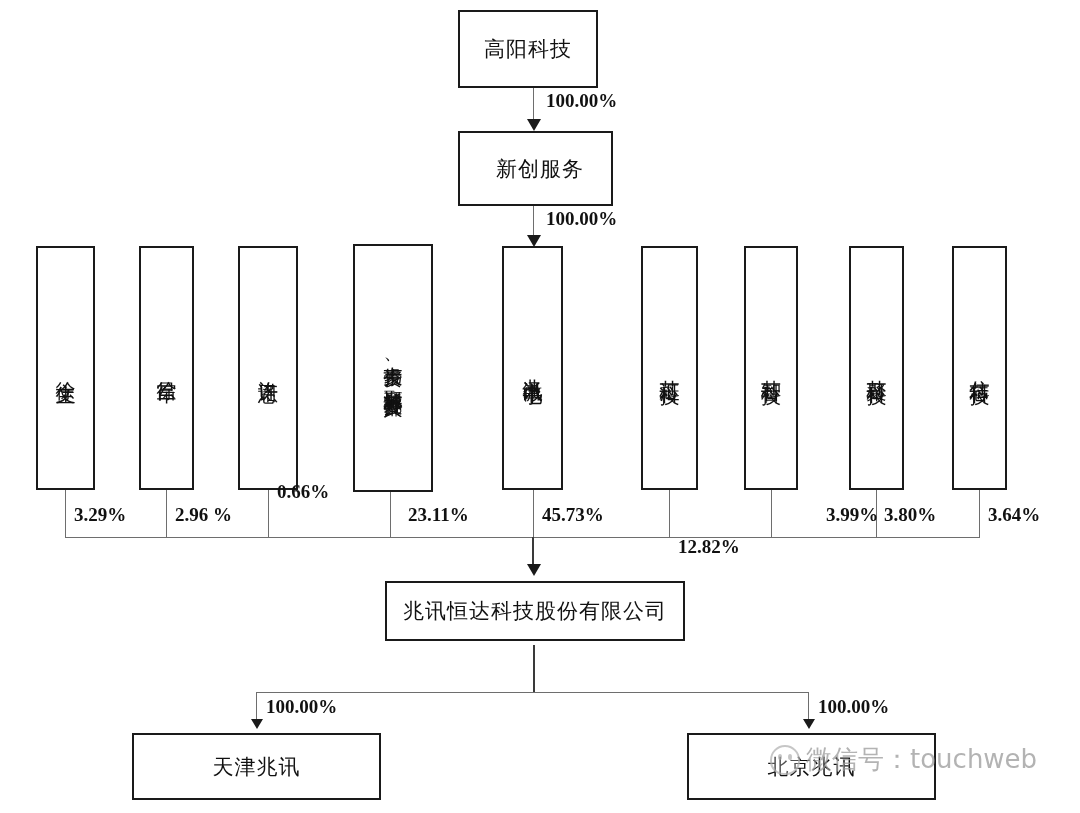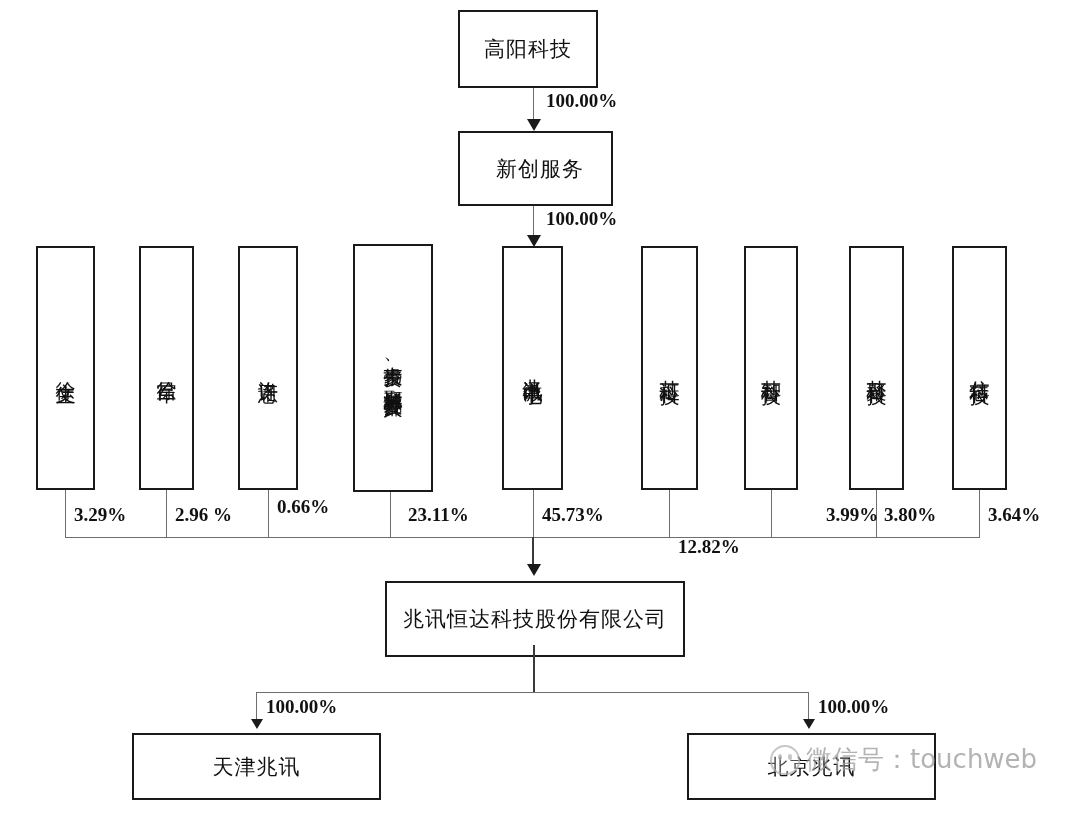--- a/index.html
+++ b/index.html
@@ -147,32 +147,32 @@
   <div class="vline" style="left:533px;top:490px;height:47px;"></div>
   <div class="vline" style="left:669px;top:490px;height:47px;"></div>
   <div class="vline" style="left:771px;top:490px;height:47px;"></div>
   <div class="vline" style="left:876px;top:490px;height:47px;"></div>
   <div class="vline" style="left:979px;top:490px;height:47px;"></div>
 
   <div class="hline" style="left:65px;top:537px;width:915px;"></div>
 
   <div class="pct" style="left:74px;top:504px;">3.29%</div>
   <div class="pct" style="left:175px;top:504px;">2.96 %</div>
-  <div class="pct" style="left:277px;top:496px;">0.66%</div>
+  <div class="pct" style="left:277px;top:481px;">0.66%</div>
   <div class="pct" style="left:408px;top:504px;">23.11%</div>
   <div class="pct" style="left:542px;top:504px;">45.73%</div>
   <div class="pct" style="left:678px;top:504px;margin-top:32px;">12.82%</div>
   <div class="pct" style="left:826px;top:504px;">3.99%</div>
   <div class="pct" style="left:884px;top:504px;">3.80%</div>
   <div class="pct" style="left:988px;top:504px;">3.64%</div>
 
   <div class="vline dark" style="left:532px;top:537px;height:29px;"></div>
   <div class="arrow" style="left:527px;top:564px;"></div>
 
-  <div class="box h" style="left:385px;top:581px;width:300px;height:76px;font-family:Liberation Mono, monospace;">兆讯恒达科技股份有限公司</div>
+  <div class="box h" style="left:385px;top:581px;width:300px;height:60px;font-family:Liberation Mono, monospace;">兆讯恒达科技股份有限公司</div>
 
   <div class="vline dark" style="left:533px;top:645px;height:47px;"></div>
   <div class="hline" style="left:256px;top:692px;width:552px;"></div>
 
   <div class="vline" style="left:256px;top:692px;height:31px;"></div>
   <div class="arrow sm" style="left:251px;top:719px;"></div>
   <div class="pct" style="left:266px;top:696px;">100.00%</div>
 
   <div class="vline" style="left:808px;top:692px;height:31px;"></div>
   <div class="arrow sm" style="left:803px;top:719px;"></div>

